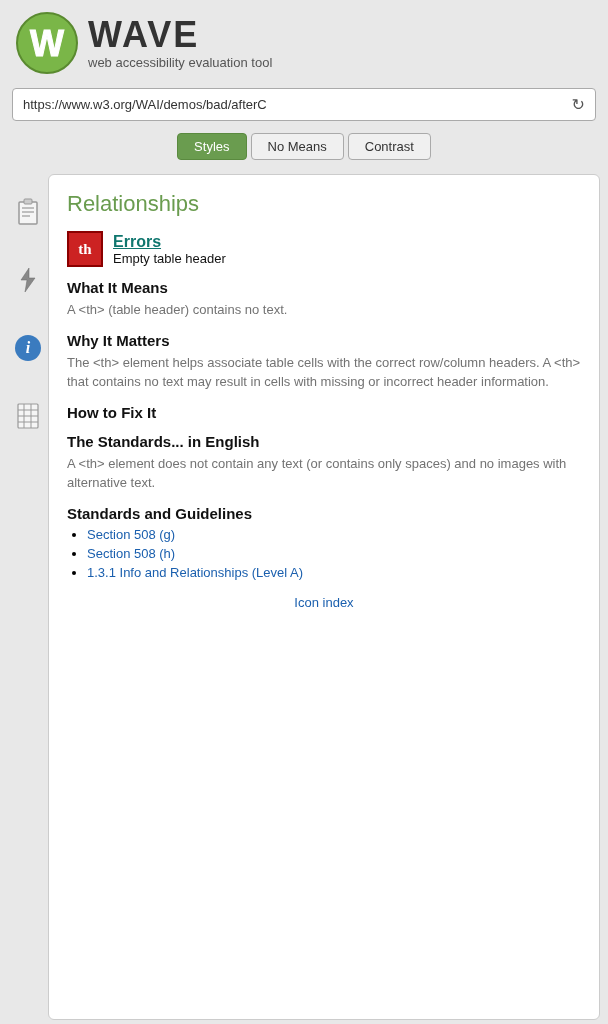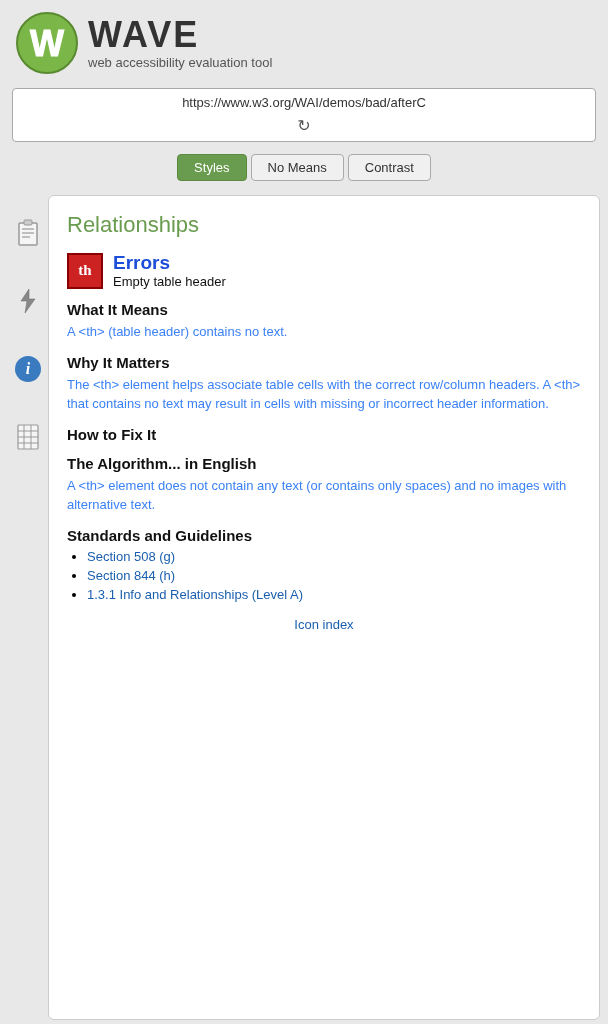--- a/index.html
+++ b/index.html
@@ -65,21 +65,20 @@
     }
 
     .url-bar {
       display: flex;
       align-items: center;
       background: white;
       border: 1px solid #aaa;
       border-radius: 4px;
       padding: 6px 10px;
       gap: 6px;
-      flex-direction: column;
     }
 
     .url-text {
       flex: 1;
       font-size: 13px;
       color: #333;
       white-space: nowrap;
       overflow: hidden;
       text-overflow: ellipsis;
     }
@@ -203,42 +202,43 @@
     }
 
     .error-icon-box .th-text {
       color: white;
       font-weight: bold;
       font-size: 15px;
       font-family: Georgia, serif;
     }
 
     .error-header-text h2 {
-      font-size: 19px;
-      font-weight: bold;
-      color: #1d4ed8;
+      font-size: 16px;
+      font-weight: bold;
+      color: #0f766e;
       margin: 0;
+      text-decoration: underline;
     }
 
     .error-header-text p {
       font-size: 13px;
       color: #111;
       margin: 0;
     }
 
     .section-title {
       font-size: 15px;
       font-weight: bold;
       color: #111;
       margin: 12px 0 4px 0;
     }
 
     .section-body {
       font-size: 13px;
-      color: #3b82f6;
+      color: #737373;
       line-height: 1.5;
       margin-bottom: 4px;
     }
 
     .standards-list {
       list-style: disc;
       padding-left: 20px;
       margin-top: 4px;
     }
 
@@ -340,30 +340,30 @@
       </div>
 
       <h3 class="section-title">What It Means</h3>
       <p class="section-body">A &lt;th&gt; (table header) contains no text.</p>
 
       <h3 class="section-title">Why It Matters</h3>
       <p class="section-body">The &lt;th&gt; element helps associate table cells with the correct row/column headers. A &lt;th&gt; that contains no text may result in cells with missing or incorrect header information.</p>
 
       <h3 class="section-title">How to Fix It</h3>
 
-      <h3 class="section-title">The Algorithm... in English</h3>
+      <h3 class="section-title">The Standards... in English</h3>
       <p class="section-body">A &lt;th&gt; element does not contain any text (or contains only spaces) and no images with alternative text.</p>
 
       <h3 class="section-title">Standards and Guidelines</h3>
       <ul class="standards-list">
         <li>
           <a href="#section508g">Section 508 (g)</a>
         </li>
         <li>
-          <a href="#section508h">Section 844 (h)</a>
+          <a href="#section508h">Section 508 (h)</a>
         </li>
         <li>
           <a href="#wcag131">1.3.1 Info and Relationships (Level A)</a>
         </li>
       </ul>
 
       <div class="icon-index-container">
         <a href="#iconindex" class="icon-index-link">Icon index</a>
       </div>
 

